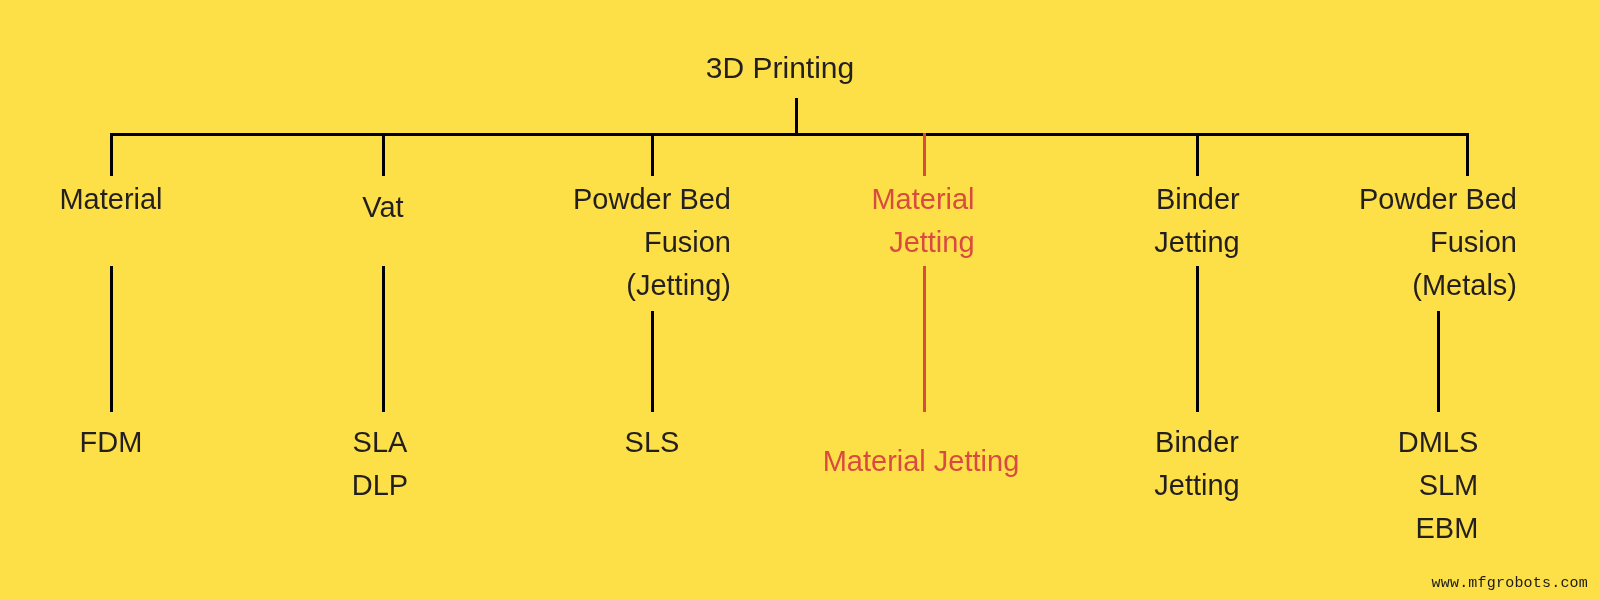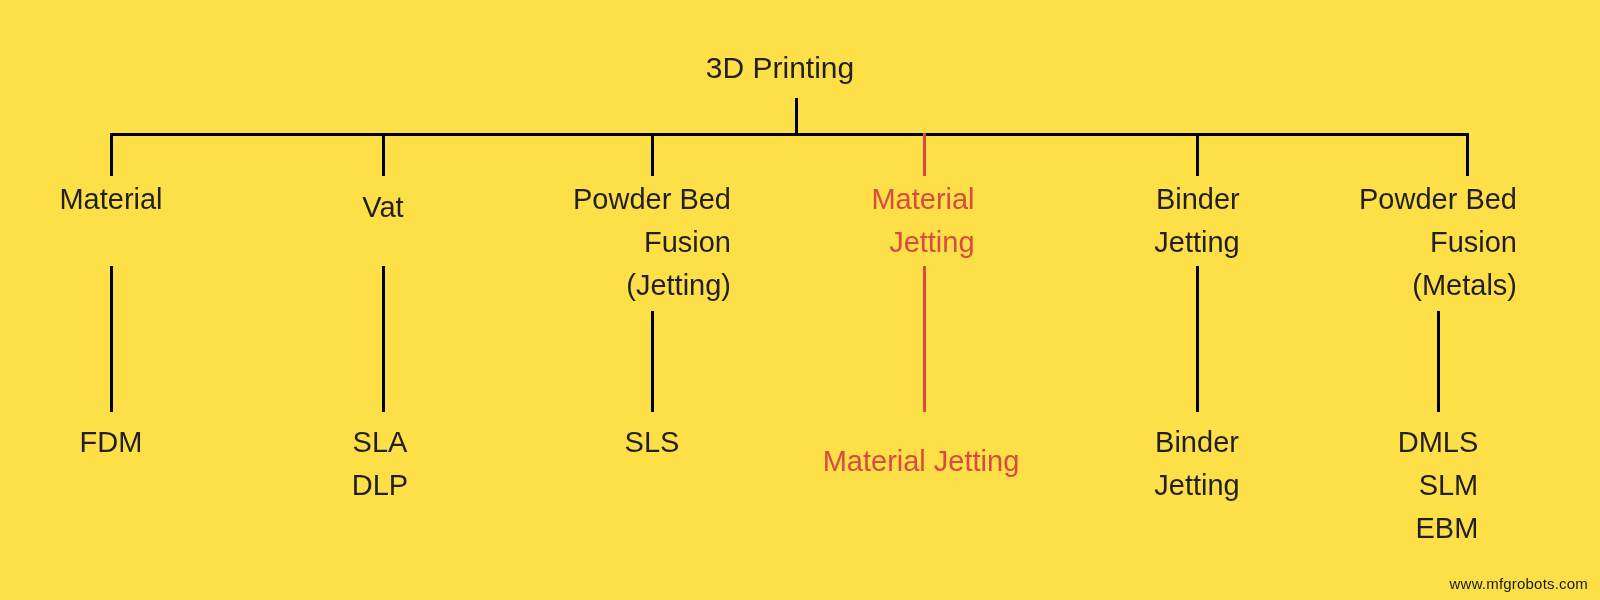--- a/index.html
+++ b/index.html
@@ -59,21 +59,21 @@
   }
   .node .tline {
     display: block;
   }
 
   
   .watermark {
     position: absolute;
     right: 12px;
     bottom: 8px;
-    font-family: Liberation Sans, sans-serif;
+    font-family: Liberation Mono, monospace;
     font-size: 15px;
     color: #1a1a1a;
     letter-spacing: 0.2px;
     white-space: nowrap;
   }
 </style>
 </head>
 <body>
 
 <div id="diagram">

